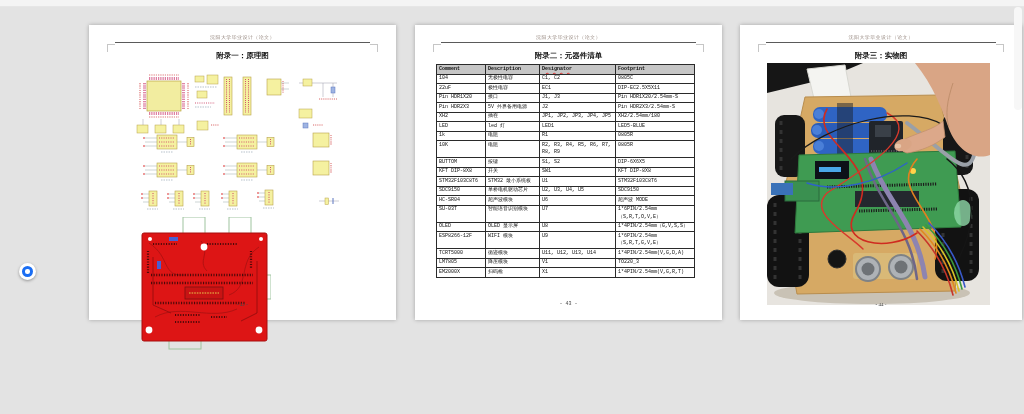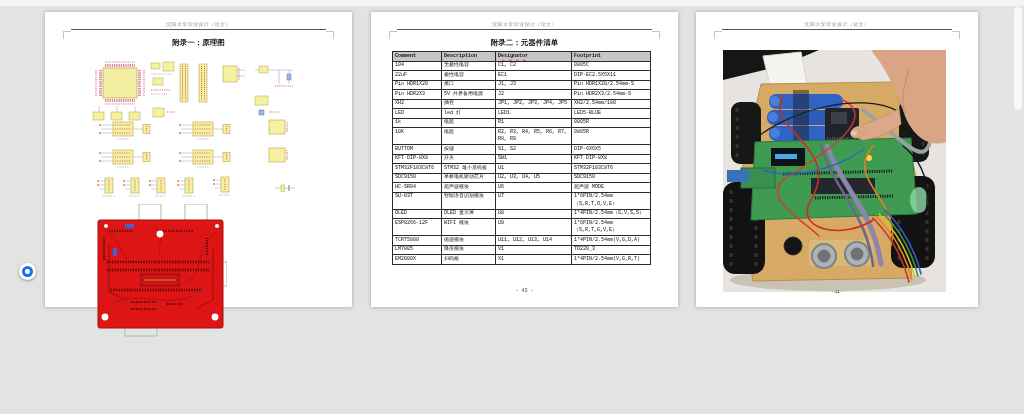--- a/index.html
+++ b/index.html
@@ -1,20 +1,20 @@
 <!DOCTYPE html>
 <html><head>
 <meta charset="utf-8">
 <style>
   html,body{margin:0;padding:0;}
   body{width:1024px;height:414px;overflow:hidden;background:#e3e3e3;
        font-family:"Liberation Serif",serif;}
   #stage{position:relative;width:1024px;height:414px;}
   .topbar{position:absolute;left:0;top:0;width:1024px;height:7px;background:#f4f4f4;border-bottom:1px solid #e6e6e6;box-sizing:border-box;}
-  .page{position:absolute;top:12px;height:295px;background:#fff;box-shadow:0 0 4px rgba(0,0,0,.28);}
+  .page{position:absolute;top:25px;height:295px;background:#fff;box-shadow:0 0 4px rgba(0,0,0,.28);margin-left:44px;}
   .page-header{position:absolute;top:9px;left:0;width:100%;text-align:center;
     font-size:5px;color:#9b8d85;letter-spacing:.4px;white-space:nowrap;}
   .header-rule{position:absolute;top:17px;left:26px;right:26px;border-top:1px solid #5a5a5a;}
   .mark{position:absolute;width:7px;height:7px;}
   .mark.tl{left:18px;top:19px;border-left:1px solid #c6c6c6;border-top:1px solid #c6c6c6;}
   .mark.tr{right:18px;top:19px;border-right:1px solid #c6c6c6;border-top:1px solid #c6c6c6;}
   .page-title{position:absolute;top:26px;left:0;width:100%;text-align:center;
     font-weight:700;font-size:7.5px;color:#111;}
   .page-number{position:absolute;bottom:13px;left:0;width:100%;text-align:center;
     font-size:5px;color:#4a4a4a;}
@@ -336,20 +336,21 @@
         </tbody>
     </table>
     <div class="page-number">- 43 -</div>
   </div>
 
   <div class="page" style="left:696px;width:282px;">
     <div class="page-header">沈阳大学毕业设计（论文）</div>
     <div class="header-rule"></div>
     <div class="mark tl"></div>
     <div class="mark tr"></div>
+    <div class="page-title">附录三：实物图</div>
 
     <div class="figure" style="left:27px;top:38px;width:223px;height:242px;">
       <svg width="223" height="242" viewBox="0 0 223 242">
         <rect width="223" height="242" fill="#e7e4df"></rect>
         <polygon points="148,0 223,0 223,72" fill="#bcd6e4"></polygon>
         <path d="M0,0 L96,0 L58,16 L0,30 Z" fill="#161616"></path>
         <path d="M40,6 L78,2 L84,34 L48,40 Z" fill="#f4f4f1" stroke="#d8d8d2" stroke-width="1"></path>
         <ellipse cx="105" cy="230" rx="98" ry="11" fill="#c9c2b5"></ellipse>
 
         <path d="M38,34 L172,32 L196,140 L188,228 L30,231 L14,142 Z" fill="#d6a964" stroke="#b88d4e" stroke-width="1"></path>

